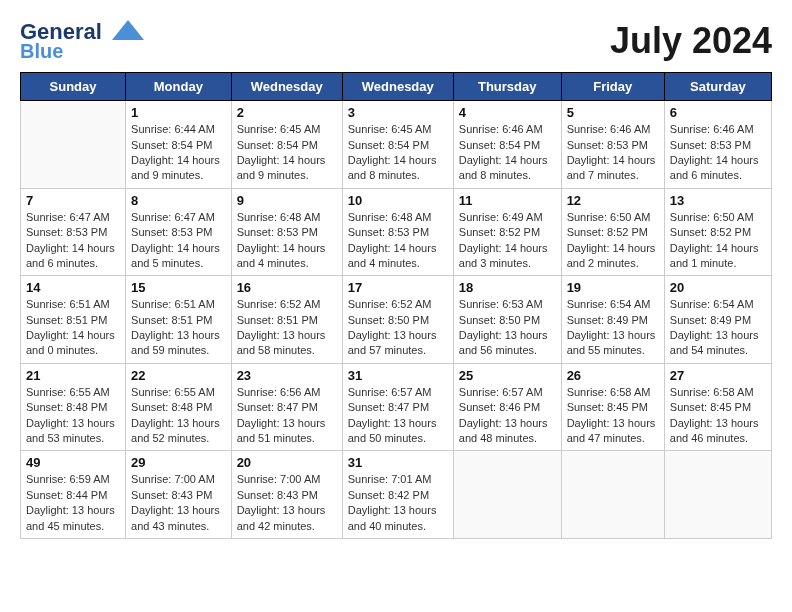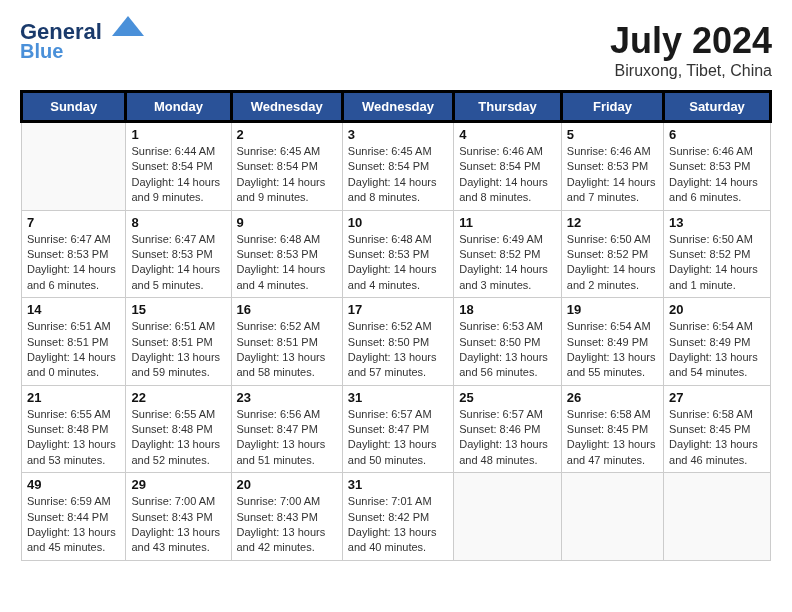--- a/index.html
+++ b/index.html
@@ -48,21 +48,21 @@
       border-collapse: collapse;
       font-size: 11px;
     }
     .calendar-table thead th {
       background-color: #2a5298;
       color: #fff;
       text-align: center;
       padding: 6px 16px;
       font-size: 13px;
       font-weight: bold;
-      border: 3px solid #000000;
+      border: 1px solid #000000;
     }
     .calendar-table tbody td {
       vertical-align: top;
       border: 1px solid #ccc;
       padding: 4px 5px;
       width: 113px;
       min-height: 80px;
     }
     .day-number {
       font-size: 13px;
@@ -77,33 +77,32 @@
     }
     .empty-cell {
       background: #f9f9f9;
     }
   </style>
 </head>
 <body>
 
 <div class="header-section">
   <div class="logo">
-    <div style="display:flex; gap:8px;">
+    <div style="display:flex; align-items:center;gap:8px;">
       <span class="logo-text">
         <span style="color:#1a3a6b;">General</span>
       </span>
       <svg width="32" height="20" viewBox="0 0 32 20" style="margin-left:2px; margin-top:-4px;">
         <polygon points="0,20 16,0 32,20" fill="#4a90d9"></polygon>
       </svg>
     </div>
     <span class="logo-text" style="color:#4a90d9; font-size:20px; margin-top:-4px;">Blue</span>
   </div>
   <div class="title-section">
     <div class="month-year">July 2024</div>
-    <div class="location">Biruxong, Tibet, China</div>
   </div>
 </div>
 
 <table class="calendar-table">
   <thead>
     <tr>
     <th>Sunday</th>
         <th>Monday</th>
         <th>Wednesday</th>
         <th>Wednesday</th>

